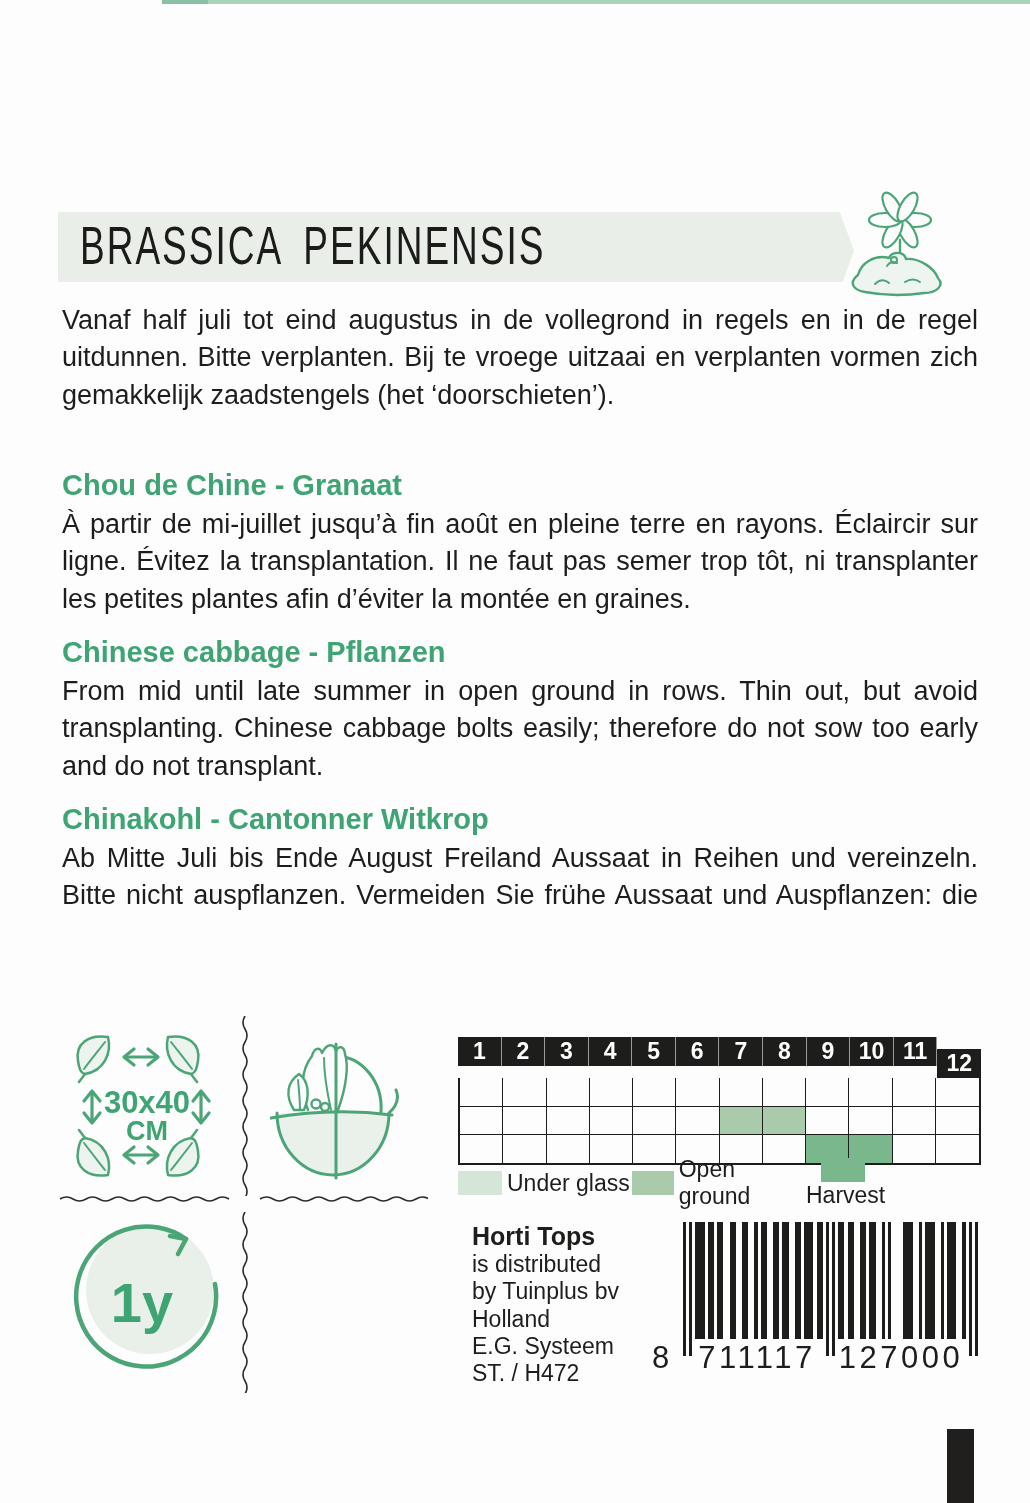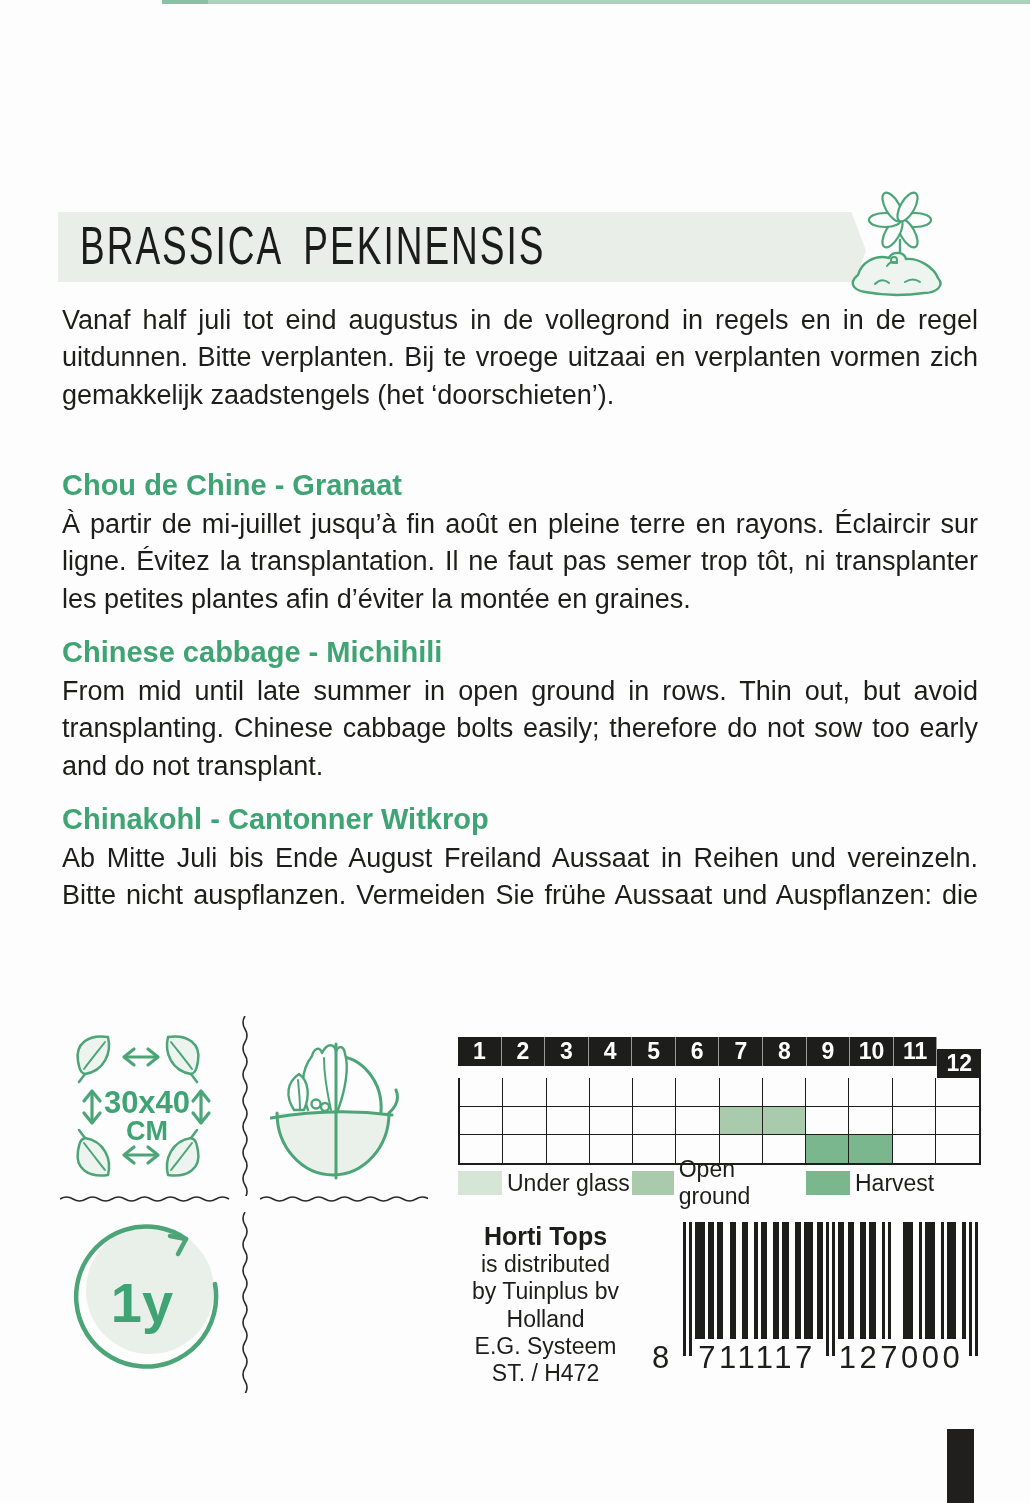--- a/index.html
+++ b/index.html
@@ -6,21 +6,21 @@
   .page{position:relative;width:1030px;height:1503px;background:#fdfdfd;overflow:hidden;
         font-family:"Liberation Sans",sans-serif;color:#1d1d1b;}
   svg text{font-family:"Liberation Sans",sans-serif;}
 
   
   .topbar-dark{position:absolute;left:162px;top:0;width:46px;height:4px;background:#8ac0a4;}
   .topbar-light{position:absolute;left:208px;top:0;width:822px;height:4px;background:#abd3b9;}
 
   
   .banner{position:absolute;left:58px;top:212px;width:796px;height:70px;background:#e9eee9;
-          clip-path:polygon(0 0,98.2% 0,100% 55%,98.6% 100%,0 100%);padding-left:12px;}
+          clip-path:polygon(0 0,98.2% 0,100% 55%,98.6% 100%,0 100%);}
   .banner-title{position:absolute;left:22px;top:50%;
         transform:translateY(-50%) scaleY(1.45);transform-origin:left center;
         font-size:37px;font-weight:400;letter-spacing:2px;word-spacing:10px;
         color:#1b1b19;white-space:nowrap;}
   .sprout-icon{position:absolute;left:845px;top:190px;line-height:0;}
 
   
   .section{position:absolute;left:62px;width:916px;}
   .sec-0{top:302px}.sec-1{top:469px}.sec-2{top:636px}.sec-3{top:803px}
   .sec-heading{font-size:29px;font-weight:bold;color:#3fa473;line-height:33px;margin:0 0 4px 0;}
@@ -45,25 +45,25 @@
         height:29px;line-height:29px;text-align:center;border-right:1px solid #9a9a98;}
   .cal-header .cal-cell:last-child{border-right:none;margin-top:12px;}
   .cal-body{border:2px solid #1d1d1b;border-top:none;}
   .cal-body .cal-row{border-bottom:1.5px solid #1d1d1b;}
   .cal-body .cal-row:last-child{border-bottom:none;}
   .cal-body .cal-cell{height:27.5px;border-right:1.5px solid #1d1d1b;}
   .cal-body .cal-cell:last-child{border-right:none;}
   .legend{position:absolute;left:458px;top:1156px;display:flex;align-items:center;
           font-size:23px;color:#1d1d1b;}
   .legend-item{display:flex;align-items:center;width:174px;}
-  .legend-item:last-child{width:auto;}
+  .legend-item:last-child{width:auto;flex-direction:column;}
   .legend-swatch{display:inline-block;width:44px;height:24px;margin-right:5px;}
 
   
-  .distributor{position:absolute;left:472px;top:1221px;text-align:center;}
+  .distributor{position:absolute;left:472px;top:1221px;}
   .dist-name{font-size:25px;font-weight:bold;line-height:30px;}
   .dist-line{font-size:23px;line-height:27.3px;}
   .barcode{position:absolute;left:650px;top:1222px;width:335px;height:152px;}
   .barcode-bars{position:absolute;left:33px;top:0;line-height:0;}
   .bc-digit{position:absolute;top:118px;font-size:31px;letter-spacing:3.5px;color:#1d1d1b;}
   .bc-first{left:2px;letter-spacing:0;}
   .bc-g1{left:46px;width:122px;text-align:center;}
   .bc-g2{left:188px;width:126px;text-align:center;}
 
   .corner-bar{position:absolute;left:947px;top:1429px;width:27px;height:74px;background:#201f1d;}
@@ -106,21 +106,21 @@
     <div class="body-line jline">uitdunnen. Bitte verplanten. Bij te vroege uitzaai en verplanten vormen zich</div>
     <div class="body-line lline">gemakkelijk zaadstengels (het ‘doorschieten’).</div>
   </div>
   <div class="section sec-1">
     <div class="sec-heading">Chou de Chine - Granaat</div>
     <div class="body-line jline">À partir de mi-juillet jusqu’à fin août en pleine terre en rayons. Éclaircir sur</div>
     <div class="body-line jline">ligne. Évitez la transplantation.  Il ne faut pas semer trop tôt, ni transplanter</div>
     <div class="body-line lline">les petites plantes afin d’éviter la montée en graines.</div>
   </div>
   <div class="section sec-2">
-    <div class="sec-heading">Chinese cabbage - Michihili</div>
+    <div class="sec-heading">Chinese cabbage - Pflanzen</div>
     <div class="body-line jline">From mid until late summer in open ground in rows. Thin out, but avoid</div>
     <div class="body-line jline">transplanting. Chinese cabbage bolts easily; therefore do not sow too early</div>
     <div class="body-line lline">and do not transplant.</div>
   </div>
   <div class="section sec-3">
     <div class="sec-heading">Chinakohl - Cantonner Witkrop</div>
     <div class="body-line jline">Ab Mitte Juli bis Ende August Freiland Aussaat in Reihen und vereinzeln.</div>
     <div class="body-line jline">Bitte nicht auspflanzen. Vermeiden Sie frühe Aussaat und Auspflanzen: die</div>
   </div>
 

